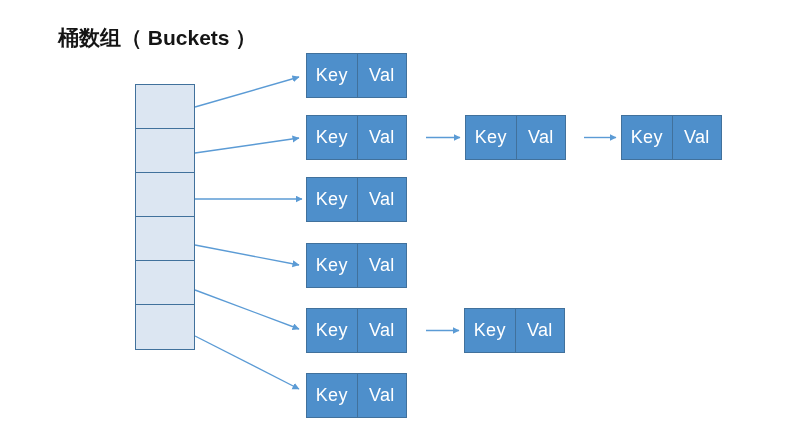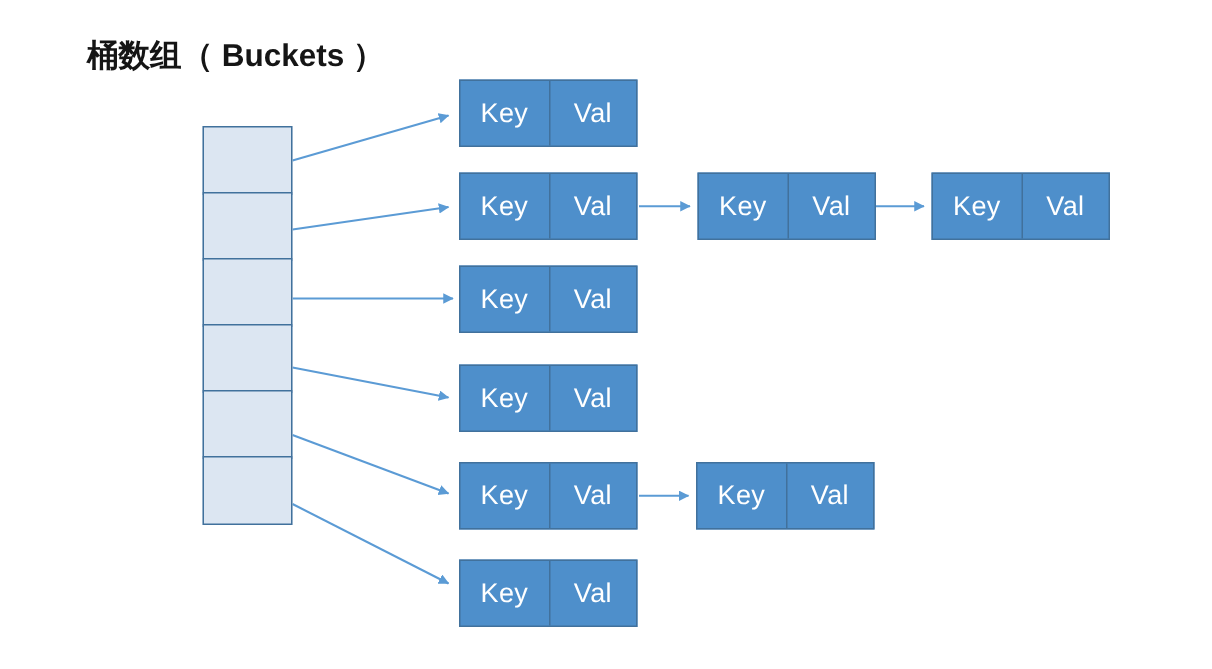--- a/index.html
+++ b/index.html
@@ -35,21 +35,21 @@
     position:absolute;left:99px;top:84px;width:60px;
   }
   .bucket-cell{
     width:60px;height:45.5px;
     background:var(--bucket-fill);
     border:1.5px solid var(--bucket-border);
   }
   .bucket-cell + .bucket-cell{margin-top:-1.5px;}
   .node{
     position:absolute;
-    width:119px;height:45px;
+    width:101px;height:45px;
     display:flex;
     background:var(--node-fill);
     border:1.5px solid var(--node-border);
   }
   .node .cell{
     flex:1 1 50%;
     display:flex;align-items:center;justify-content:center;
     color:#ffffff;
     font-size:18px;
     letter-spacing:0.3px;

